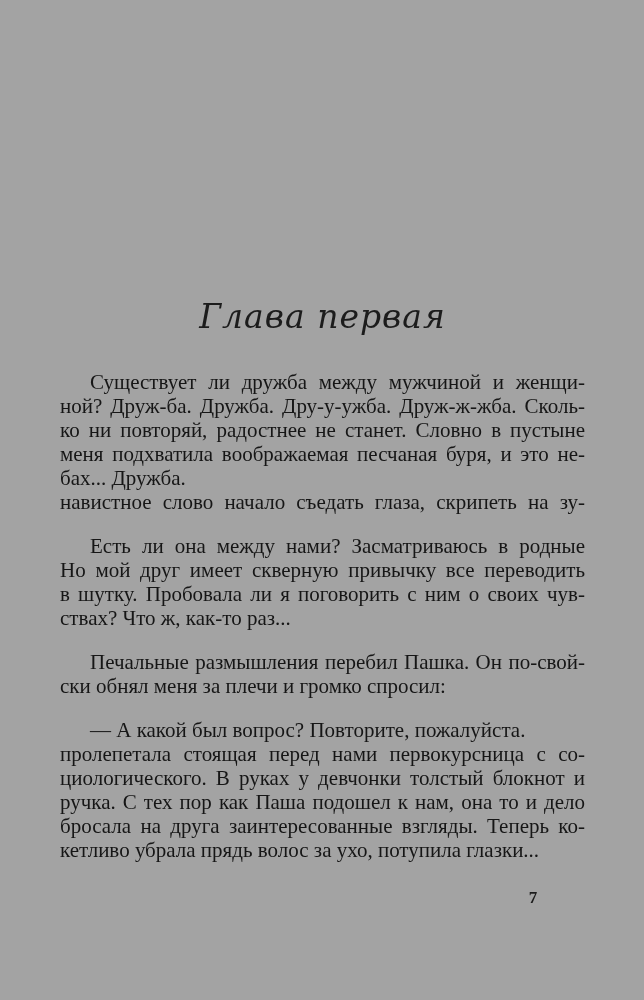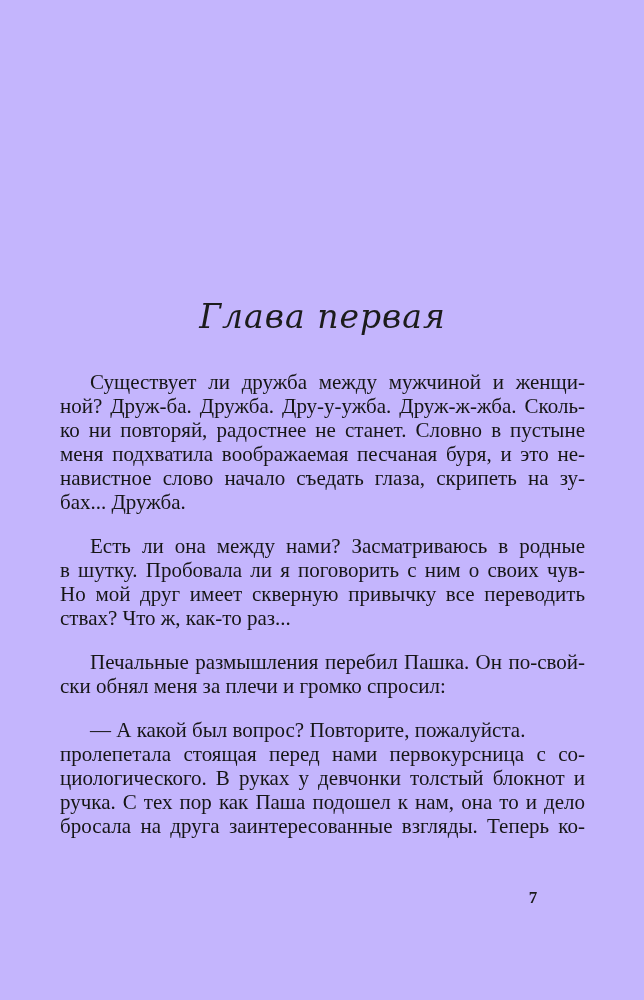--- a/index.html
+++ b/index.html
@@ -4,21 +4,21 @@
 <style>
   html, body {
     margin: 0;
     padding: 0;
     background: #ffffff;
   }
   .page {
     position: relative;
     width: 644px;
     height: 1000px;
-    background: #c4b5fd;
+    background: #a3a3a3;
     color: #161616;
     font-family: "Liberation Serif", serif;
     overflow: hidden;
   }
   .chapter-title {
     position: absolute;
     top: 294px;
     left: 60px;
     width: 525px;
     margin: 0;
@@ -74,30 +74,31 @@
 
 <div class="page">
 
   <h1 class="chapter-title">Глава первая</h1>
 
   <div class="text-block">
     <p class="line indent">Существует ли дружба между мужчиной и женщи-</p>
     <p class="line">ной? Друж-ба. Дружба. Дру-у-ужба. Друж-ж-жба. Сколь-</p>
     <p class="line">ко ни повторяй, радостнее не станет. Словно в пустыне</p>
     <p class="line">меня подхватила воображаемая песчаная буря, и это не-</p>
+    <p class="line left">бах... Дружба.</p>
     <p class="line">навистное слово начало съедать глаза, скрипеть на зу-</p>
-    <p class="line left">бах... Дружба.</p>
     <p class="line indent">Есть ли она между нами? Засматриваюсь в родные</p>
+    <p class="line">Но мой друг имеет скверную привычку все переводить</p>
     <p class="line">в шутку. Пробовала ли я поговорить с ним о своих чув-</p>
-    <p class="line">Но мой друг имеет скверную привычку все переводить</p>
     <p class="line left">ствах? Что ж, как-то раз...</p>
     <p class="line indent">Печальные размышления перебил Пашка. Он по-свой-</p>
     <p class="line left">ски обнял меня за плечи и громко спросил:</p>
     <p class="line indent left">— А какой был вопрос? Повторите, пожалуйста.</p>
     <p class="line">пролепетала стоящая перед нами первокурсница с со-</p>
     <p class="line">циологического. В руках у девчонки толстый блокнот и</p>
     <p class="line">ручка. С тех пор как Паша подошел к нам, она то и дело</p>
     <p class="line">бросала на друга заинтересованные взгляды. Теперь ко-</p>
+    <p class="line left">кетливо убрала прядь волос за ухо, потупила глазки...</p>
   </div>
 
   <div class="page-number">7</div>
 
 </div>
 
 </body></html>

